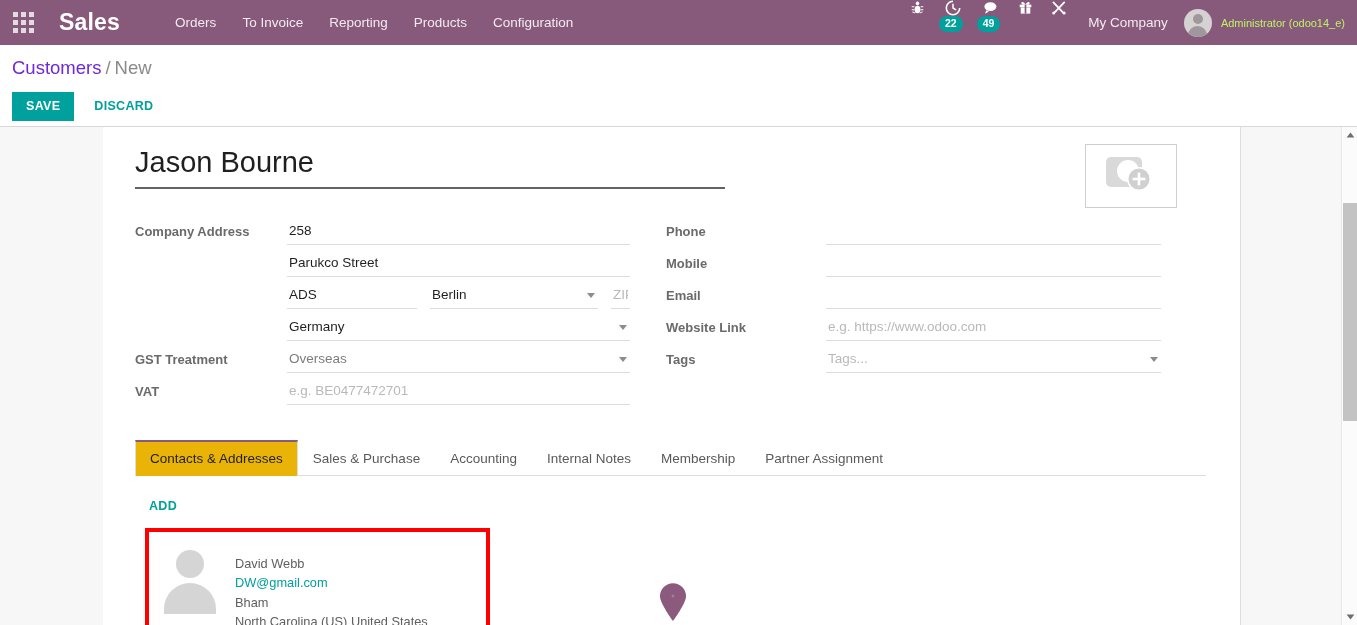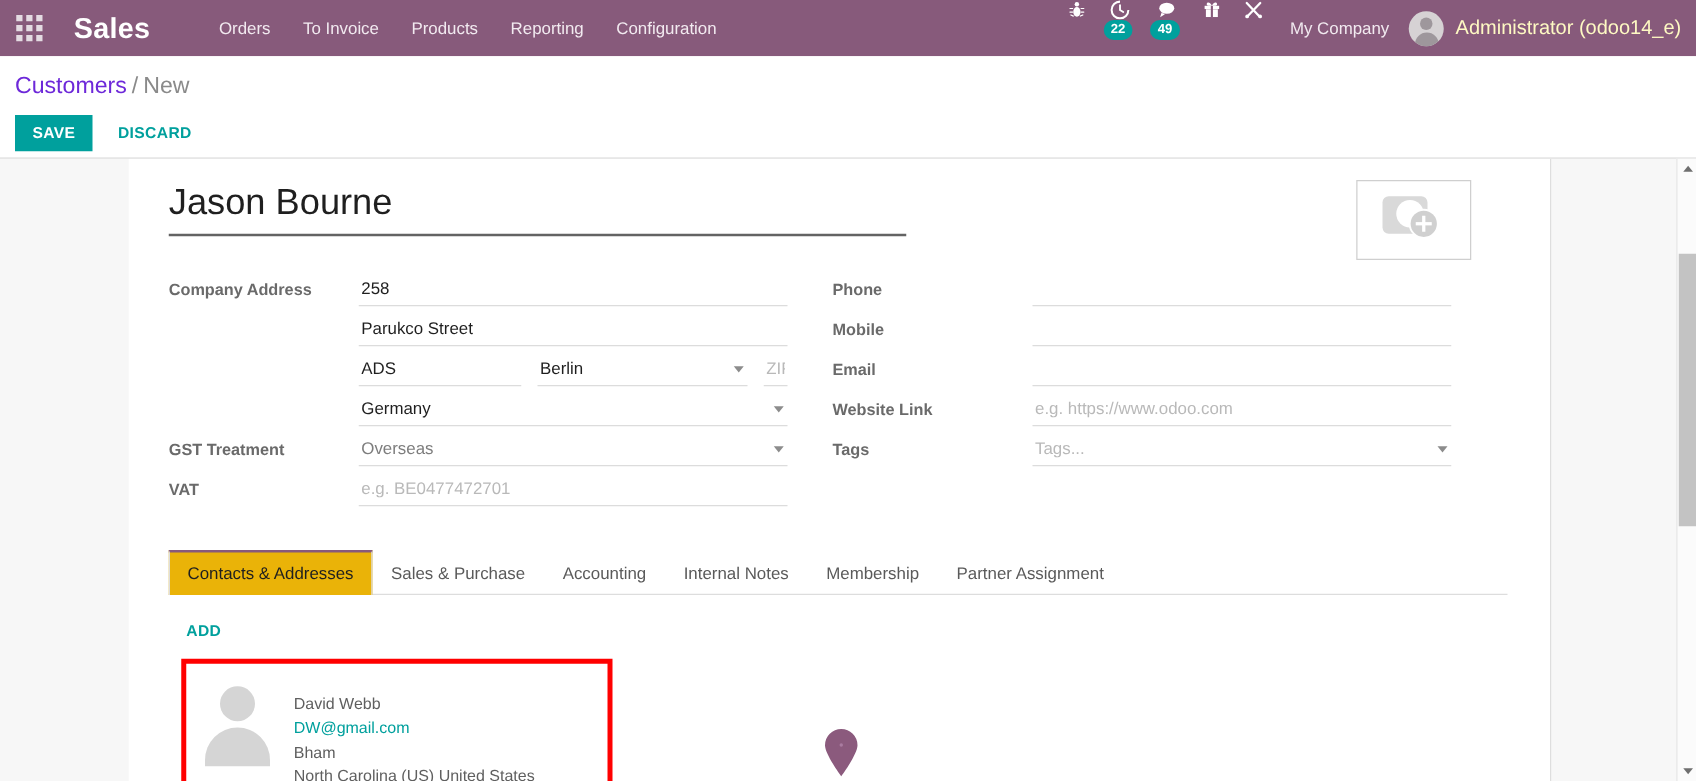--- a/index.html
+++ b/index.html
@@ -55,21 +55,21 @@
     line-height: 13px; min-width: 21px; text-align: center;
   }
   .company-name { font-size: 13.5px; color: #f2eaf0; padding: 0 12px; cursor: pointer; white-space: nowrap; }
   .user-box { display: flex; align-items: center; gap: 9px; padding-left: 4px; cursor: pointer; }
   .user-avatar {
     width: 28px; height: 28px; border-radius: 50%;
     background: #d6d2d4; overflow: hidden; position: relative; flex: none;
   }
   .user-avatar .head { position: absolute; width: 10px; height: 10px; border-radius: 50%; background: #9e979c; left: 9px; top: 5px; }
   .user-avatar .body { position: absolute; width: 19px; height: 13px; border-radius: 10px 10px 0 0; background: #9e979c; left: 4.5px; top: 17px; }
-  .user-name { font-size: 16px; color: #fef9c3; white-space: nowrap; }
+  .user-name { font-size: 11px; color: #bef264; white-space: nowrap; }
 
   
   .control-panel {
     position: absolute; top: 45px; left: 0; width: 1357px; height: 82px;
     background: #ffffff; border-bottom: 1px solid #d8d8d8;
   }
   .breadcrumb { position: absolute; left: 12px; top: 12px; font-size: 18.5px; }
   .breadcrumb .crumb-link { color: #6d28d9; cursor: pointer; }
   .breadcrumb .crumb-sep { color: #8a8a8a; margin: 0 4px; }
   .breadcrumb .crumb-active { color: #8a8a8a; }
@@ -216,22 +216,22 @@
           <i></i>
           <i></i>
         </div>
     </div>
 
     <div class="brand">Sales</div>
 
     <div class="nav-menu">
       <div class="nav-item">Orders</div>
       <div class="nav-item">To Invoice</div>
+      <div class="nav-item">Reporting</div>
       <div class="nav-item">Products</div>
-      <div class="nav-item">Reporting</div>
       <div class="nav-item">Configuration</div>
     </div>
 
     <div class="nav-right">
 
       <div class="nav-ico">
         <svg width="15" height="16" viewBox="0 0 16 16">
             <g fill="#ffffff">
           <ellipse cx="8" cy="9.6" rx="3.1" ry="4.1"></ellipse>
           <rect x="7.4" y="1.8" width="1.2" height="3" rx="0.6"></rect>

